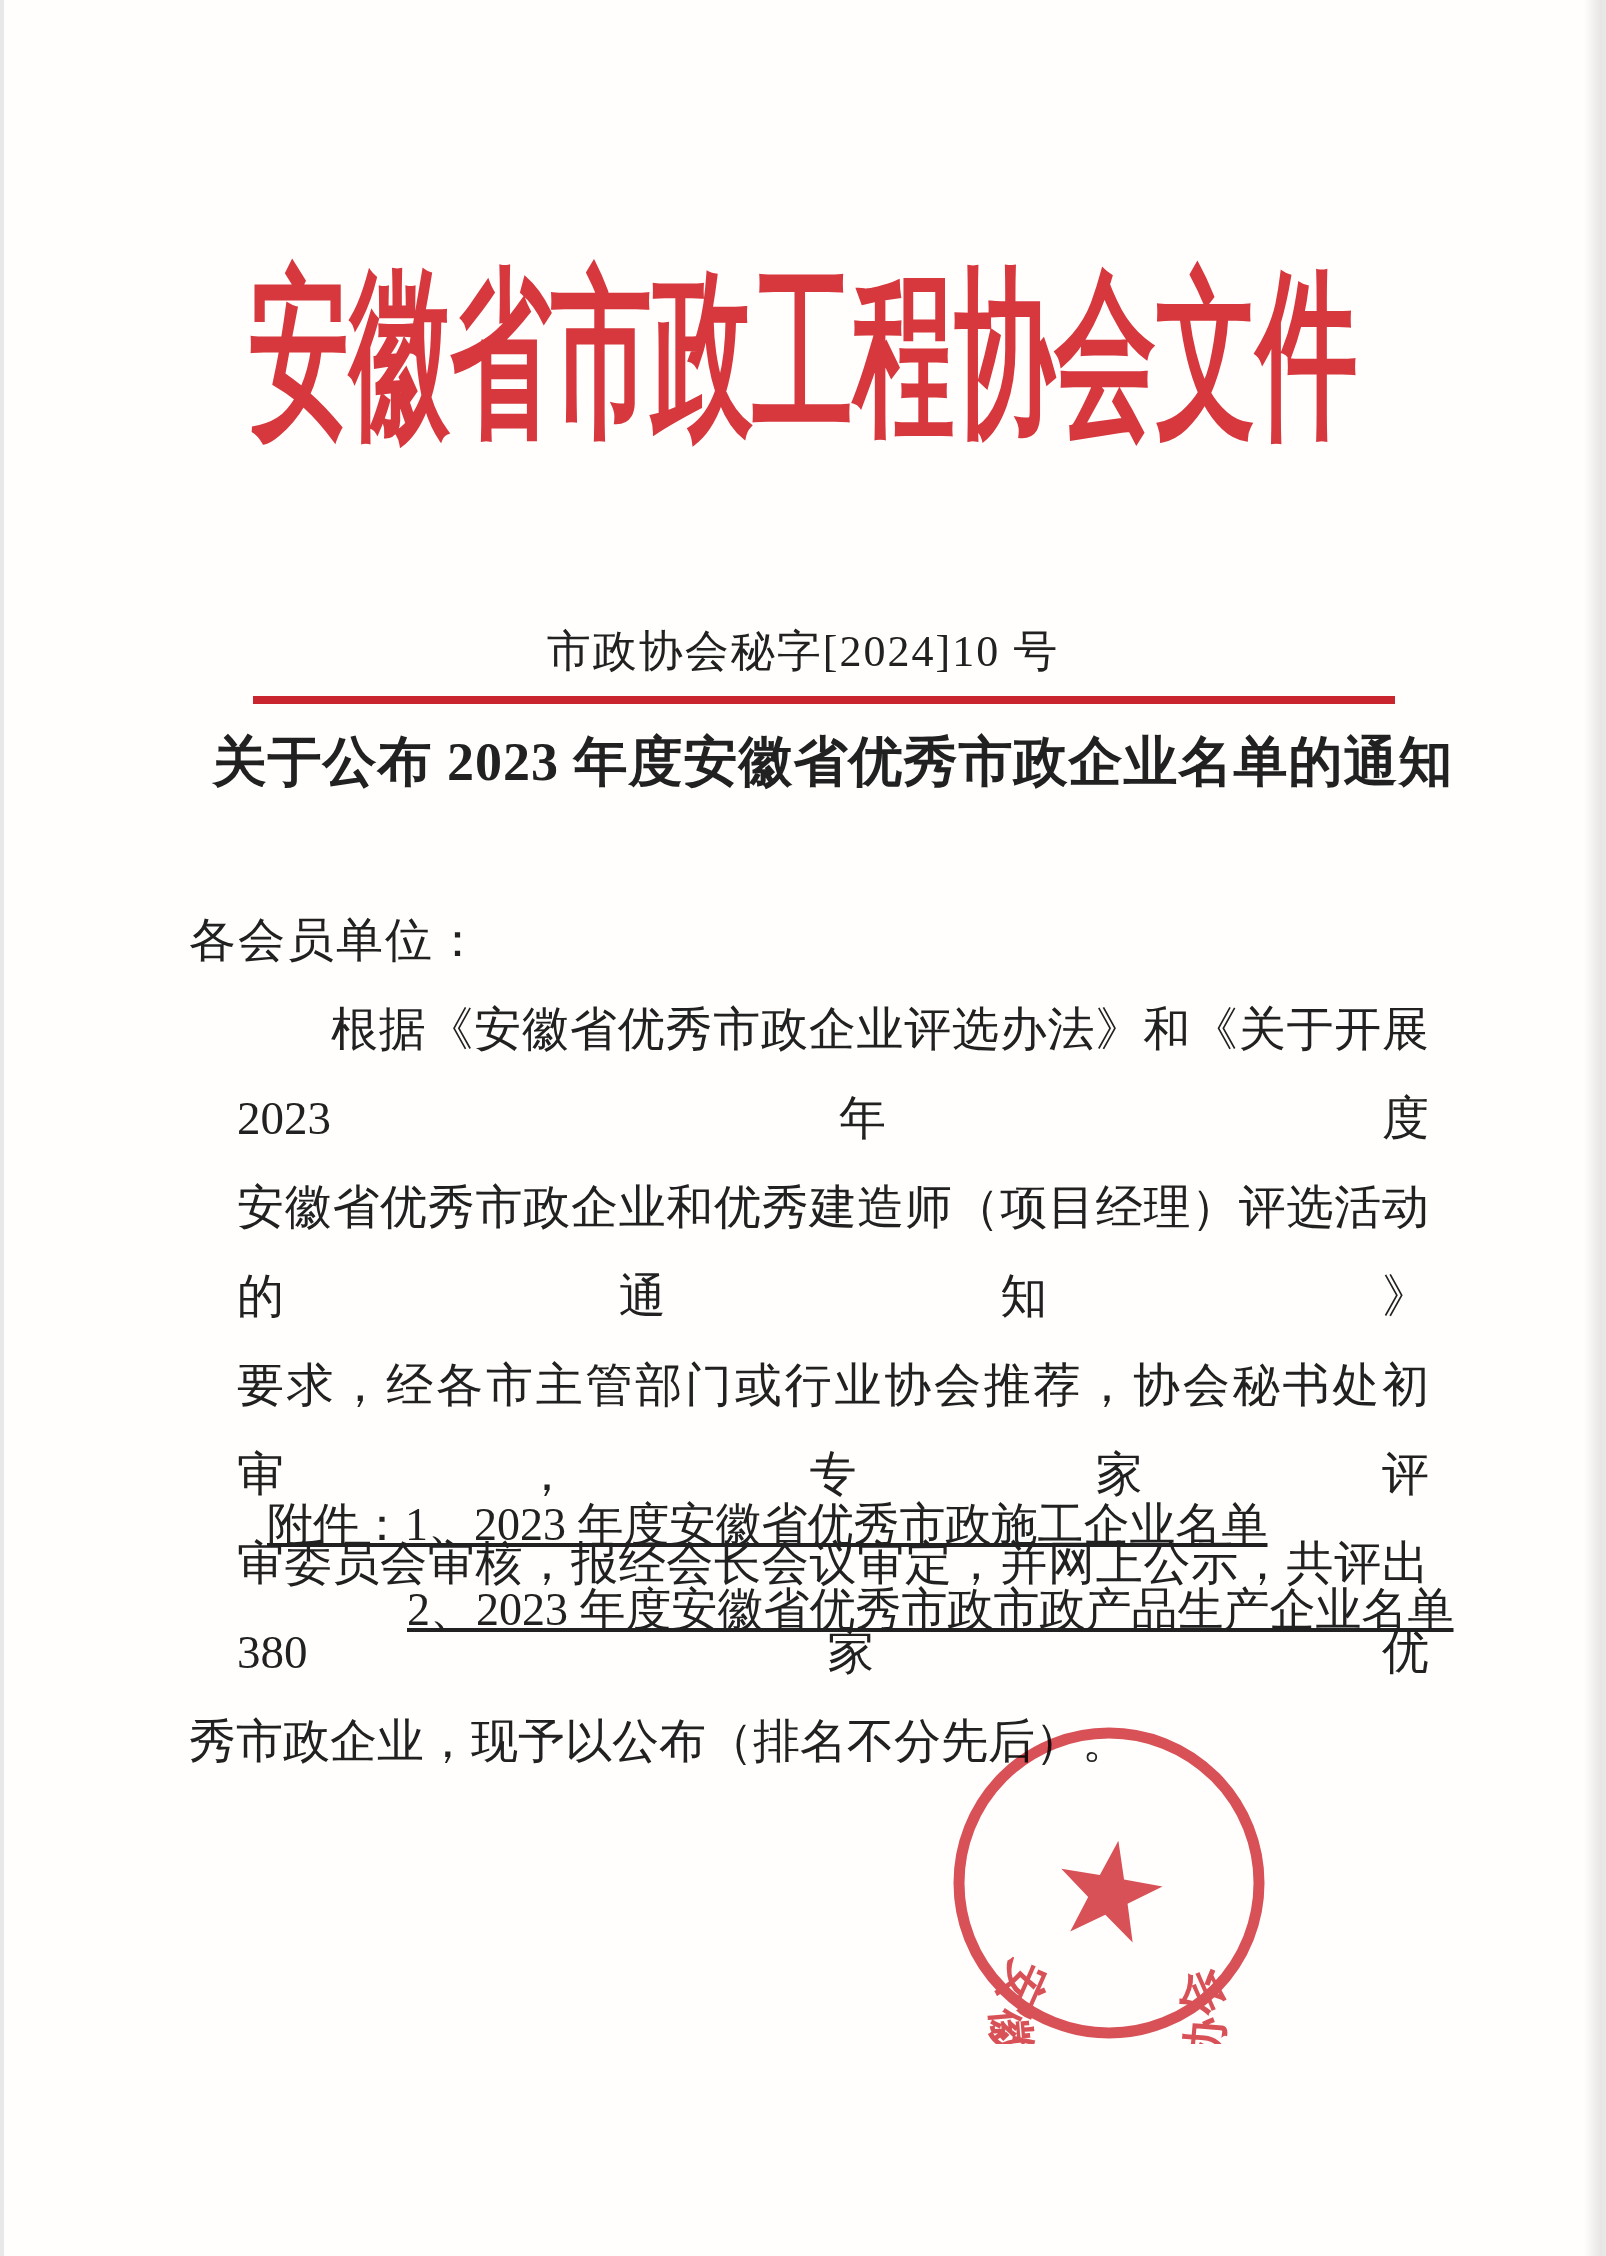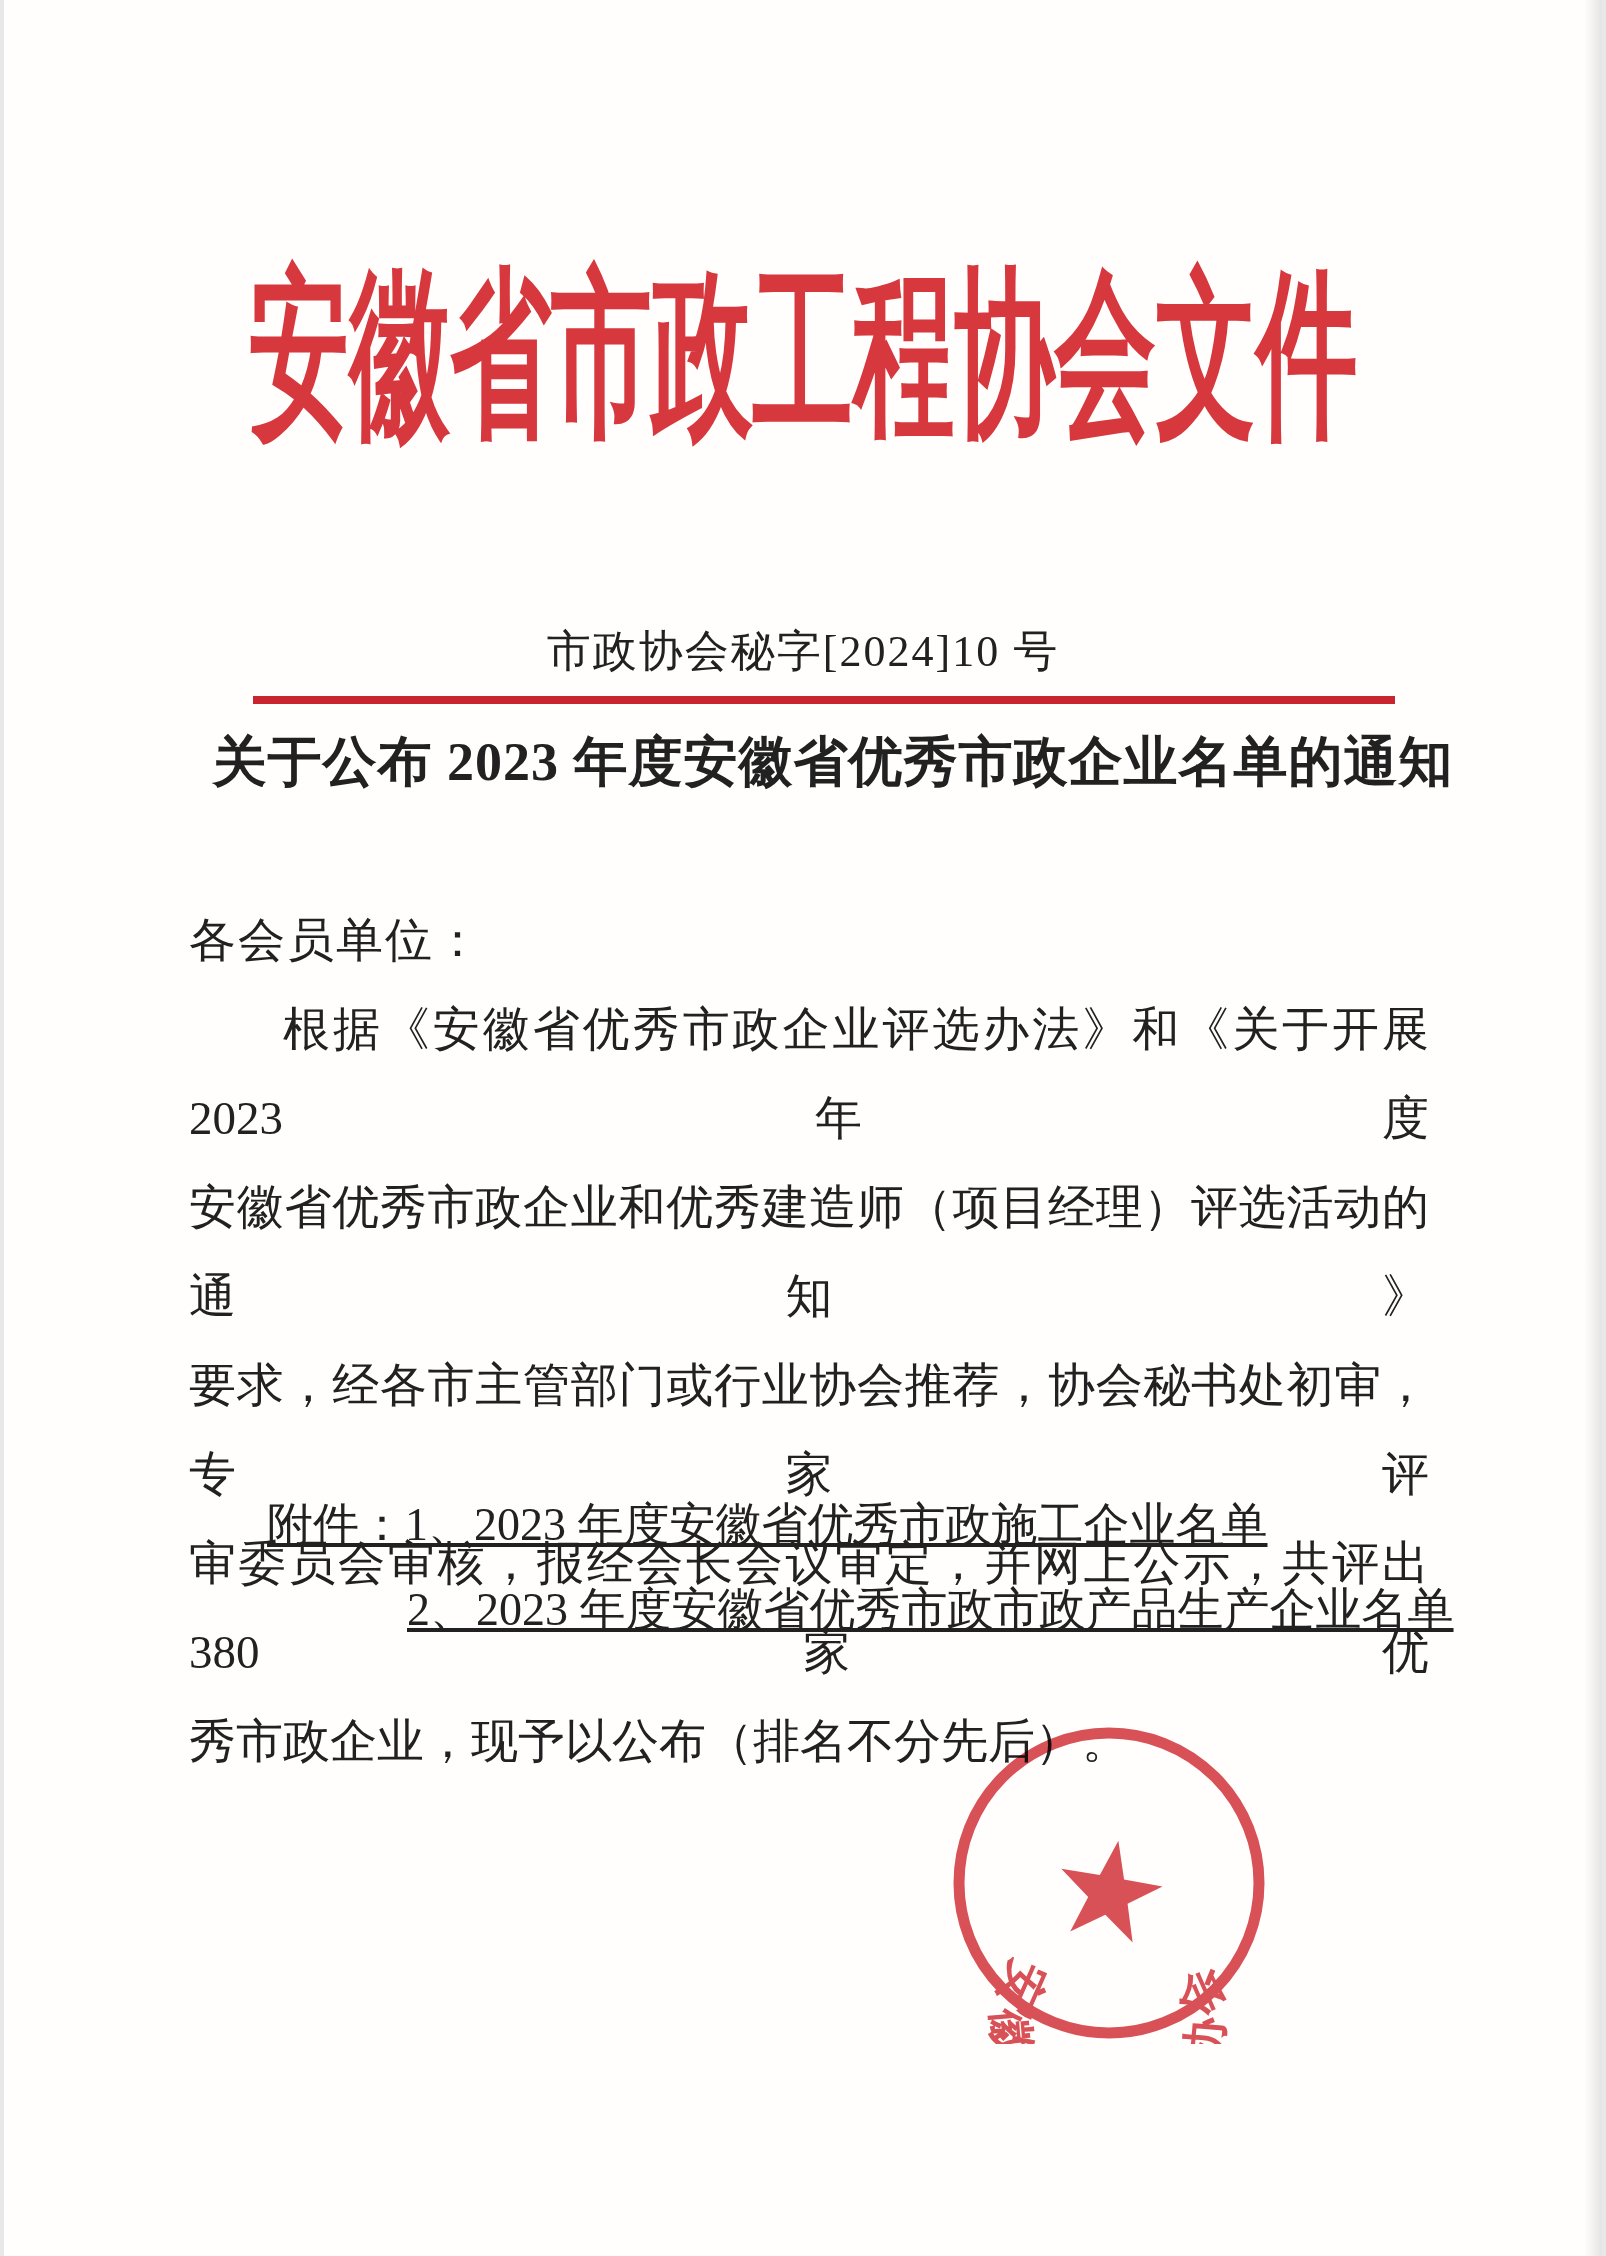--- a/index.html
+++ b/index.html
@@ -45,21 +45,21 @@
     position:absolute; top:726px; left:0; width:100%;
     text-align:center;
     font-size:54px; font-weight:700; letter-spacing:1px;padding-left:30px;
   }
 
   .body-block {
     position:absolute; left:185px; top:896px; width:1240px;
     font-size:47px; line-height:89px;
   }
   .body-line { text-align:justify; }
-  .body-line.jst { text-align-last:justify; }
+  .body-line.jst { text-align-last:justify;margin-left:48px; }
   .body-line.indent { text-indent:94px; }
   .salutation { letter-spacing:2px; }
 
   .attach-block {
     position:absolute; left:263px; top:1482px;
     font-size:46px; line-height:85px;text-decoration:underline;
   }
   .attach-first { white-space:nowrap; }
   .attach-item { padding-left:140px; white-space:nowrap; }
 

